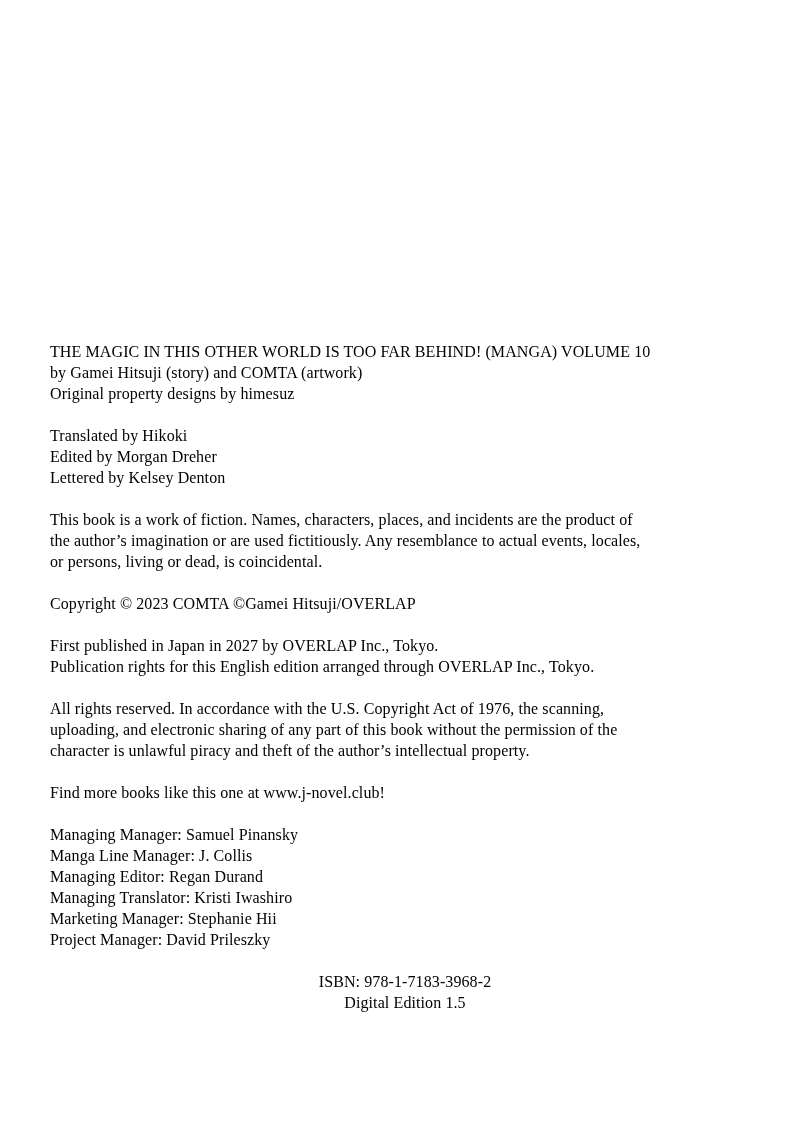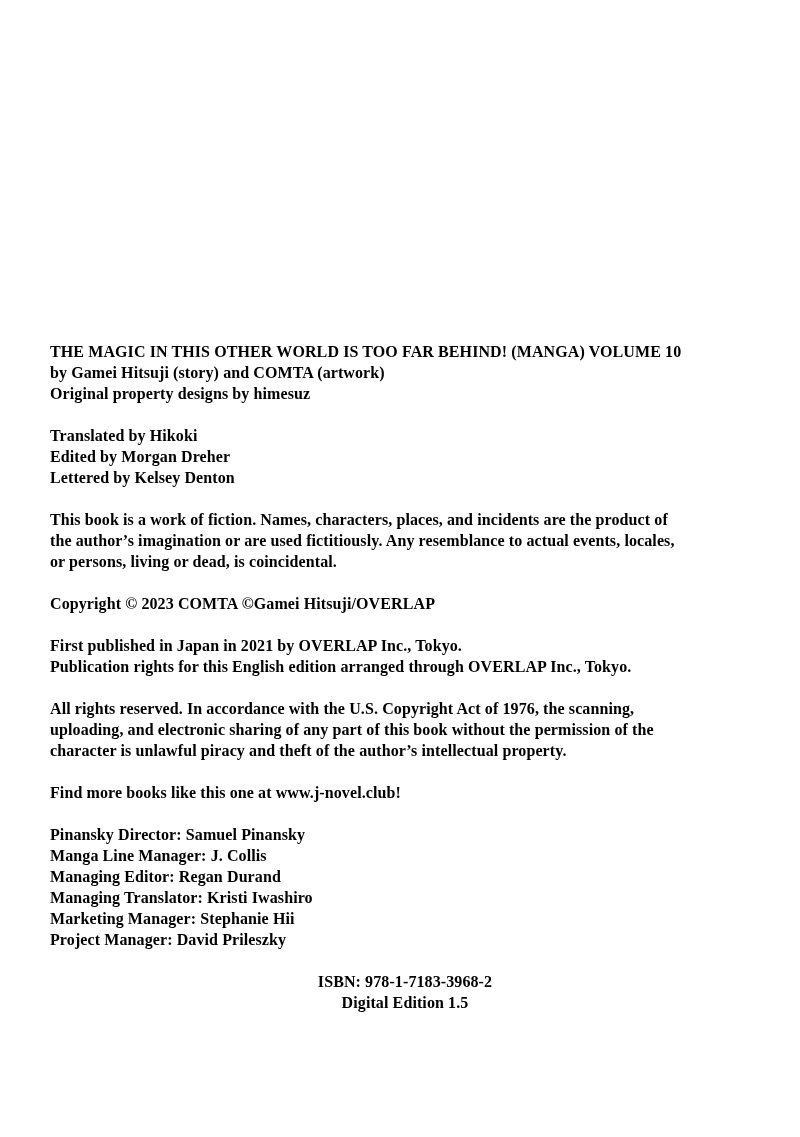--- a/index.html
+++ b/index.html
@@ -15,21 +15,20 @@
     color: #000000;
   }
   .page {
     box-sizing: border-box;
     width: 800px;
     height: 1137px;
     padding: 341px 40px 0 50px;
     font-size: 16px;
     line-height: 21px;
     letter-spacing: 0.1px;
-    font-weight: bold;
   }
   .para {
     margin: 0 0 21px 0;
   }
   .para:last-child {
     margin-bottom: 0;
     text-align: center;
   }
   .line {
     white-space: pre;
@@ -56,36 +55,36 @@
     <div class="line">This book is a work of fiction. Names, characters, places, and incidents are the product of</div>
     <div class="line">the author’s imagination or are used fictitiously. Any resemblance to actual events, locales,</div>
     <div class="line">or persons, living or dead, is coincidental.</div>
   </div>
 
   <div class="para">
     <div class="line">Copyright © 2023 COMTA ©Gamei Hitsuji/OVERLAP</div>
   </div>
 
   <div class="para">
-    <div class="line">First published in Japan in 2021 by OVERLAP Inc., Tokyo.</div>
+    <div class="line">First published in Japan in 2027 by OVERLAP Inc., Tokyo.</div>
     <div class="line">Publication rights for this English edition arranged through OVERLAP Inc., Tokyo.</div>
   </div>
 
   <div class="para">
     <div class="line">All rights reserved. In accordance with the U.S. Copyright Act of 1976, the scanning,</div>
     <div class="line">uploading, and electronic sharing of any part of this book without the permission of the</div>
     <div class="line">character is unlawful piracy and theft of the author’s intellectual property.</div>
   </div>
 
   <div class="para">
     <div class="line">Find more books like this one at www.j-novel.club!</div>
   </div>
 
   <div class="para">
-    <div class="line">Pinansky Director: Samuel Pinansky</div>
+    <div class="line">Managing Manager: Samuel Pinansky</div>
     <div class="line">Manga Line Manager: J. Collis</div>
     <div class="line">Managing Editor: Regan Durand</div>
     <div class="line">Managing Translator: Kristi Iwashiro</div>
     <div class="line">Marketing Manager: Stephanie Hii</div>
     <div class="line">Project Manager: David Prileszky</div>
   </div>
 
   <div class="para">
     <div class="line">ISBN: 978-1-7183-3968-2</div>
     <div class="line">Digital Edition 1.5</div>

